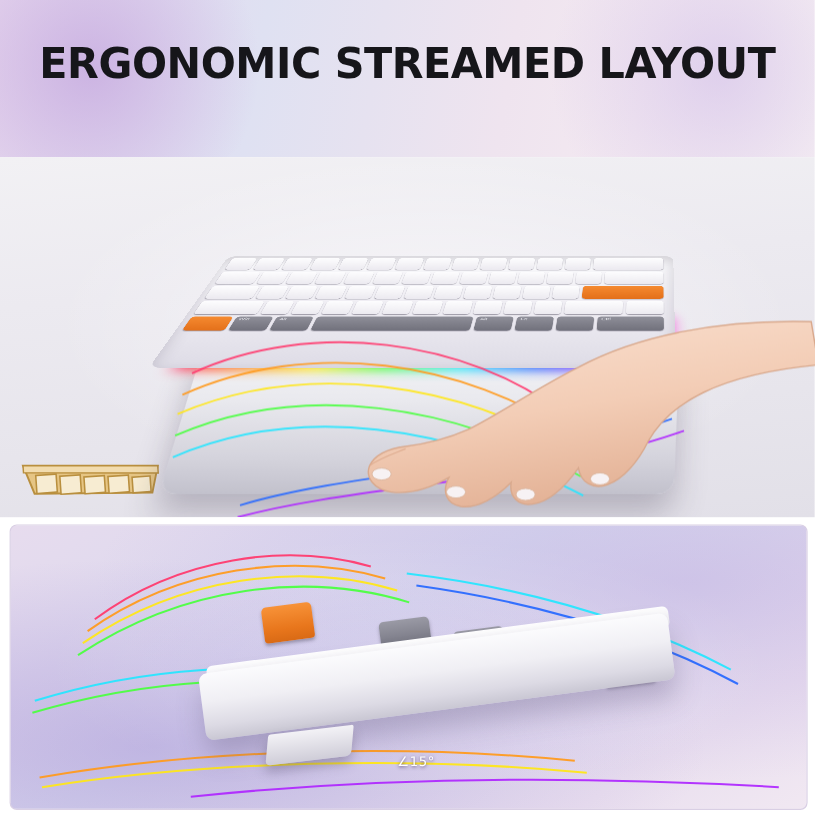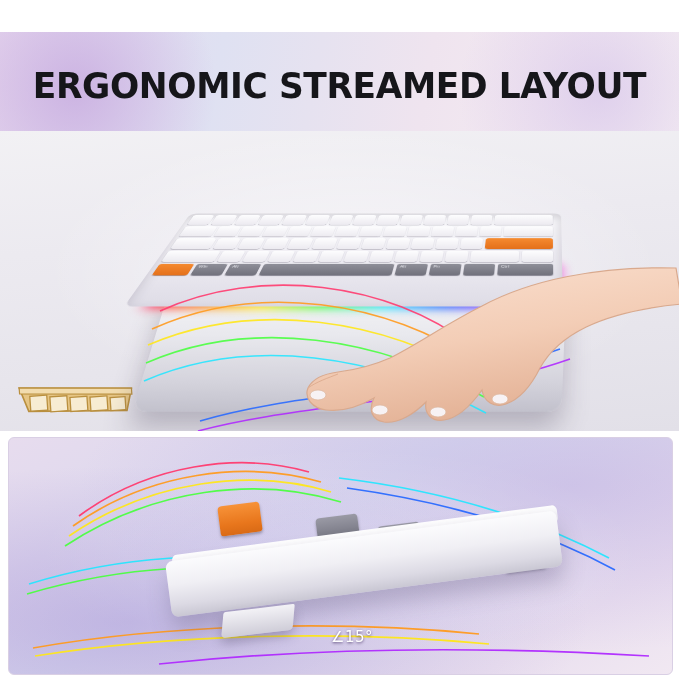--- a/index.html
+++ b/index.html
@@ -30,21 +30,20 @@
     background:
       linear-gradient(100deg,
         #e7d8ee 0%,
         #e2dcf0 18%,
         #dfe1f2 32%,
         #e6e2f0 46%,
         #efe4ef 62%,
         #f3e9f1 78%,
         #f6eff3 100%);
     overflow: hidden;
-    margin-top: 32px;
   }
   .header::before {
     
     content: "";
     position: absolute;
     left: -60px;
     top: -70px;
     width: 300px;
     height: 230px;
     border-radius: 50%;
@@ -282,21 +281,21 @@
     background: linear-gradient(180deg, #f3f2f6, #cfcdd8);
     border-radius: 2px 2px 4px 4px;
     transform: skewX(-12deg) rotate(-7deg);
     box-shadow: 0 6px 10px rgba(80,72,100,0.35);
   }
   .angle-label {
     position: absolute;
     left: 322px;
     top: 190px;
     font-family: "DejaVu Sans", sans-serif;
-    font-size: 15px;
+    font-size: 11px;
     color: #ffffff;
     text-shadow: 0 1px 3px rgba(60,40,90,0.8);
     letter-spacing: 0.5px;
   }
   .streaks-bottom {
     position: absolute;
     inset: 0;
     pointer-events: none;
   }
 </style>

